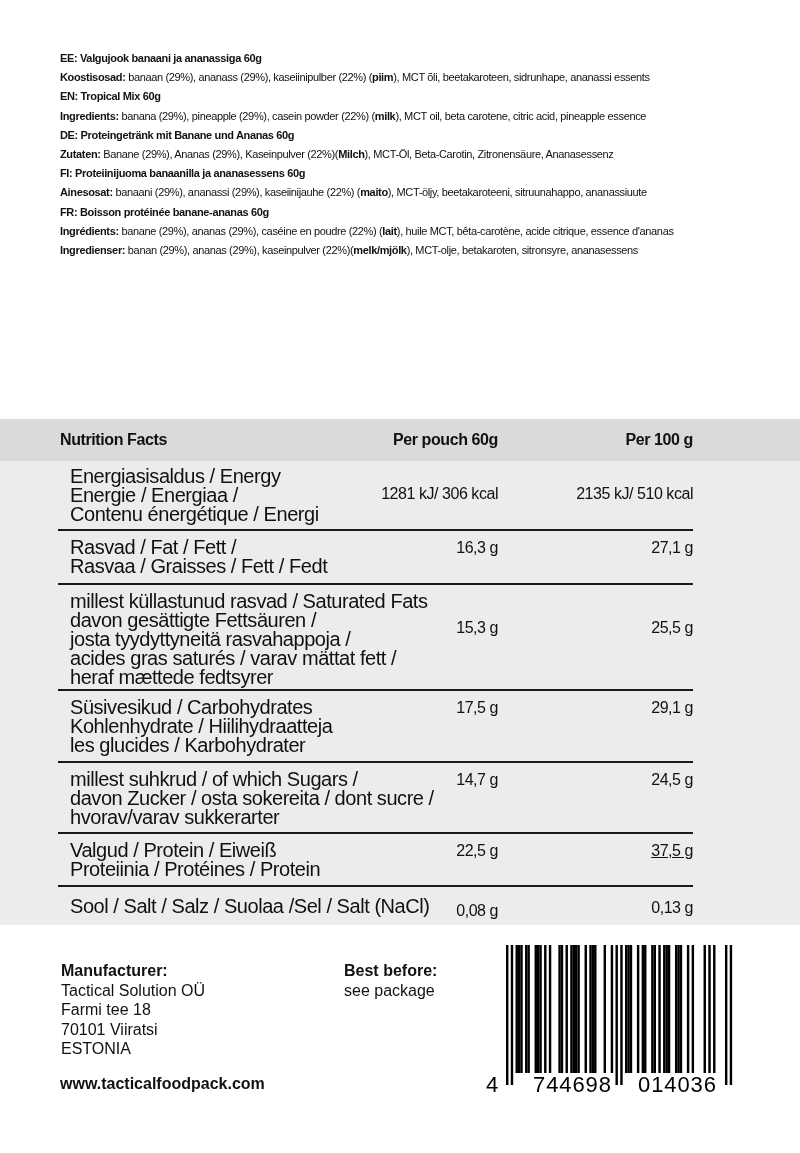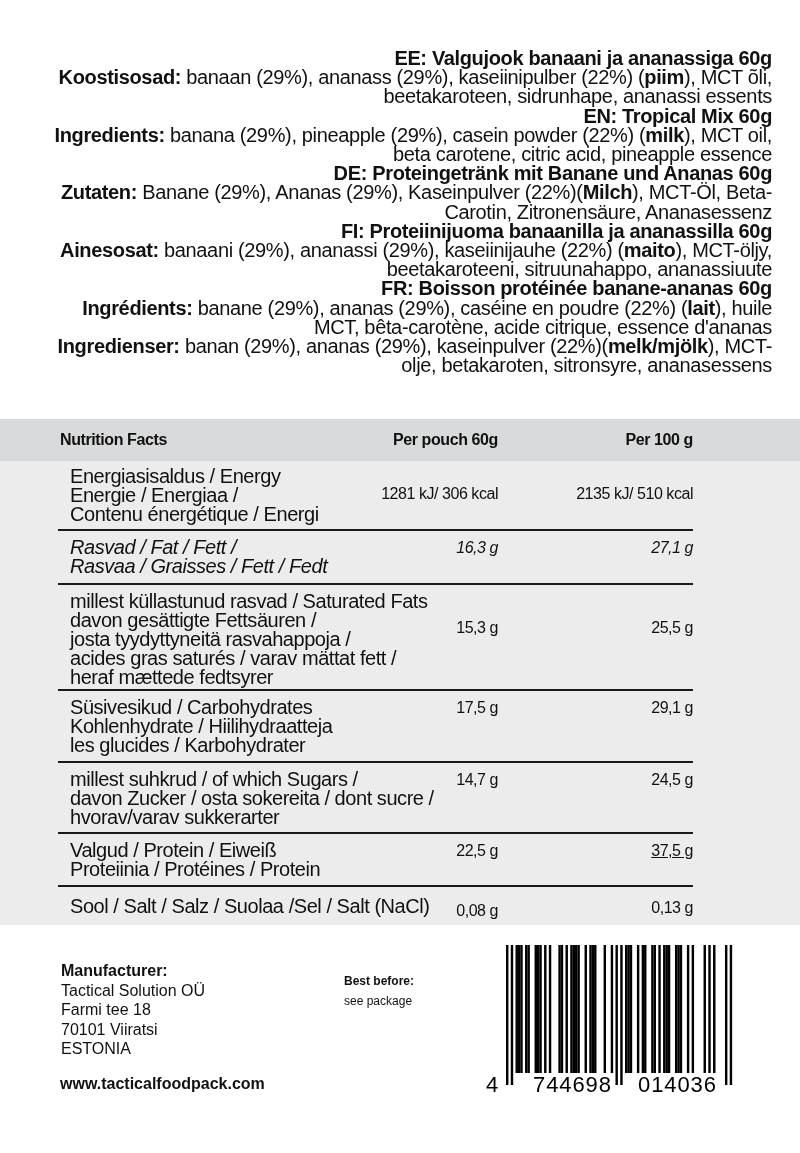--- a/index.html
+++ b/index.html
@@ -1,19 +1,19 @@
 <!DOCTYPE html>
 <html><head>
   <meta charset="utf-8">
   <style>
     * { margin: 0; padding: 0; box-sizing: border-box; }
     html, body { width: 800px; height: 1153px; background: #ffffff; overflow: hidden; }
     body { position: relative; font-family: "Liberation Sans", sans-serif; color: #111111; }
 
-    .ingredients { position: absolute; left: 52px; top: 49px; width: 720px; font-size: 20px; line-height: 19.2px; letter-spacing: -0.35px; text-align: right; }
+    .ingredients { position: absolute; left: 60px; top: 49px; width: 720px; font-size: 11px; line-height: 19.2px; letter-spacing: -0.35px; }
     .ingredients .title { font-weight: bold; }
     .ingredients .label { font-weight: bold; }
     .ingredients b { font-weight: bold; }
 
     .band { position: absolute; left: 0; top: 419px; width: 800px; height: 506px; background: #ececec; }
     .band-head { position: absolute; left: 0; top: 419px; width: 800px; height: 42px; background: #d9dadb; }
 
     .nf-head { position: absolute; top: 419px; height: 42px; line-height: 42px; font-size: 16px; font-weight: bold; letter-spacing: -0.4px; }
     .nf-head.c0 { left: 60px; }
     .nf-head.c1 { right: 302px; text-align: right; }
@@ -21,21 +21,21 @@
 
     .row { position: absolute; left: 58px; width: 635px; }
     .row .lbl { position: absolute; left: 12px; top: 0; font-size: 20px; line-height: 19px; letter-spacing: -0.45px; white-space: nowrap; }
     .row .v1 { position: absolute; right: 195px; font-size: 16px; line-height: 19px; letter-spacing: -0.45px; white-space: nowrap; text-align: right; }
     .row .v2 { position: absolute; right: 0; font-size: 16px; line-height: 19px; letter-spacing: -0.45px; white-space: nowrap; text-align: right; }
 
     .divider { position: absolute; left: 58px; width: 635px; height: 1.6px; background: #1a1a1a; }
 
     .mfr { position: absolute; left: 61px; top: 961px; font-size: 16px; line-height: 19.5px; }
     .mfr .h { font-weight: bold; }
-    .best { position: absolute; left: 344px; top: 961px; font-size: 12px; line-height: 19.5px; margin-top: 11px; }
+    .best { position: absolute; left: 344px; top: 961px; font-size: 16px; line-height: 19.5px; }
     .best .h { font-weight: bold; }
     .web { position: absolute; left: 60px; top: 1075px; font-size: 16px; font-weight: bold; }
 
     .barcode { position: absolute; left: 480px; top: 940px; width: 280px; height: 170px; }
   </style>
 </head>
 <body>
 
 <div class="ingredients">
   <div>
@@ -44,21 +44,21 @@
   </div>
   <div>
     <div class="title">EN: Tropical Mix 60g</div>
     <div><span class="label">Ingredients:</span><span> banana (29%), pineapple (29%), casein powder (22%) (</span><b>milk</b><span>), MCT oil, beta carotene, citric acid, pineapple essence</span></div>
   </div>
   <div>
     <div class="title">DE: Proteingetränk mit Banane und Ananas 60g</div>
     <div><span class="label">Zutaten:</span><span> Banane (29%), Ananas (29%), Kaseinpulver (22%)(</span><b>Milch</b><span>), MCT-Öl, Beta-Carotin, Zitronensäure, Ananasessenz</span></div>
   </div>
   <div>
-    <div class="title">FI: Proteiinijuoma banaanilla ja ananassilla 60g</div>
+    <div class="title">FI: Proteiinijuoma banaanilla ja ananasessens 60g</div>
     <div><span class="label">Ainesosat:</span><span> banaani (29%), ananassi (29%), kaseiinijauhe (22%) (</span><b>maito</b><span>), MCT-öljy, beetakaroteeni, sitruunahappo, ananassiuute</span></div>
   </div>
   <div>
     <div class="title">FR: Boisson protéinée banane-ananas 60g</div>
     <div><span class="label">Ingrédients:</span><span> banane (29%), ananas (29%), caséine en poudre (22%) (</span><b>lait</b><span>), huile MCT, bêta-carotène, acide citrique, essence d'ananas</span></div>
   </div>
   <div>
     <div><span class="label">Ingredienser:</span><span> banan (29%), ananas (29%), kaseinpulver (22%)(</span><b>melk/mjölk</b><span>), MCT-olje, betakaroten, sitronsyre, ananasessens</span></div>
   </div>
 </div>
@@ -74,21 +74,21 @@
   <div class="lbl">
     <div>Energiasisaldus / Energy</div>
     <div>Energie / Energiaa /</div>
     <div>Contenu énergétique / Energi</div>
   </div>
   <div class="v1" style="top:17px;">1281 kJ/ 306 kcal</div>
   <div class="v2" style="top:17px;">2135 kJ/ 510 kcal</div>
 </div>
 <div class="divider" style="top:529px;"></div>
 
-<div class="row" style="top:538px;height:40px;font-style:italic;">
+<div class="row" style="top:538px;height:40px;">
   <div class="lbl">
     <div>Rasvad / Fat / Fett /</div>
     <div>Rasvaa / Graisses / Fett / Fedt</div>
   </div>
   <div class="v1" style="top:0px;">16,3 g</div>
   <div class="v2" style="top:0px;text-align:center;">27,1 g</div>
 </div>
 <div class="divider" style="top:583px;"></div>
 
 <div class="row" style="top:592px;height:96px;">

